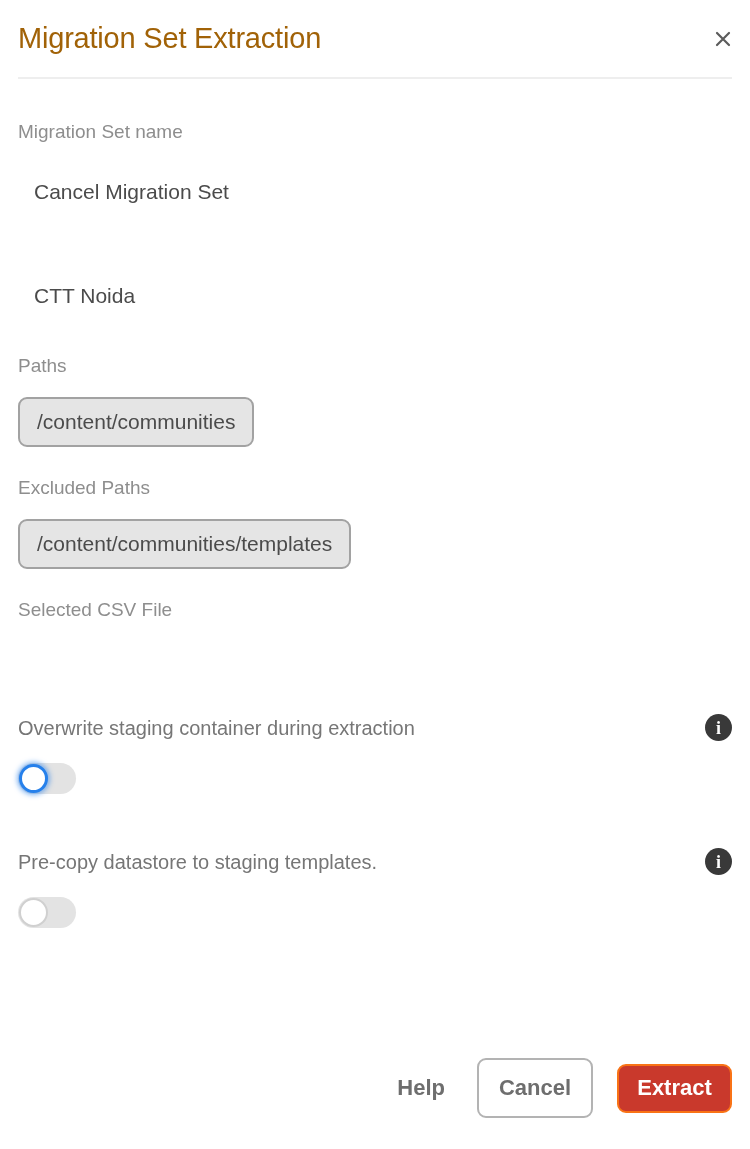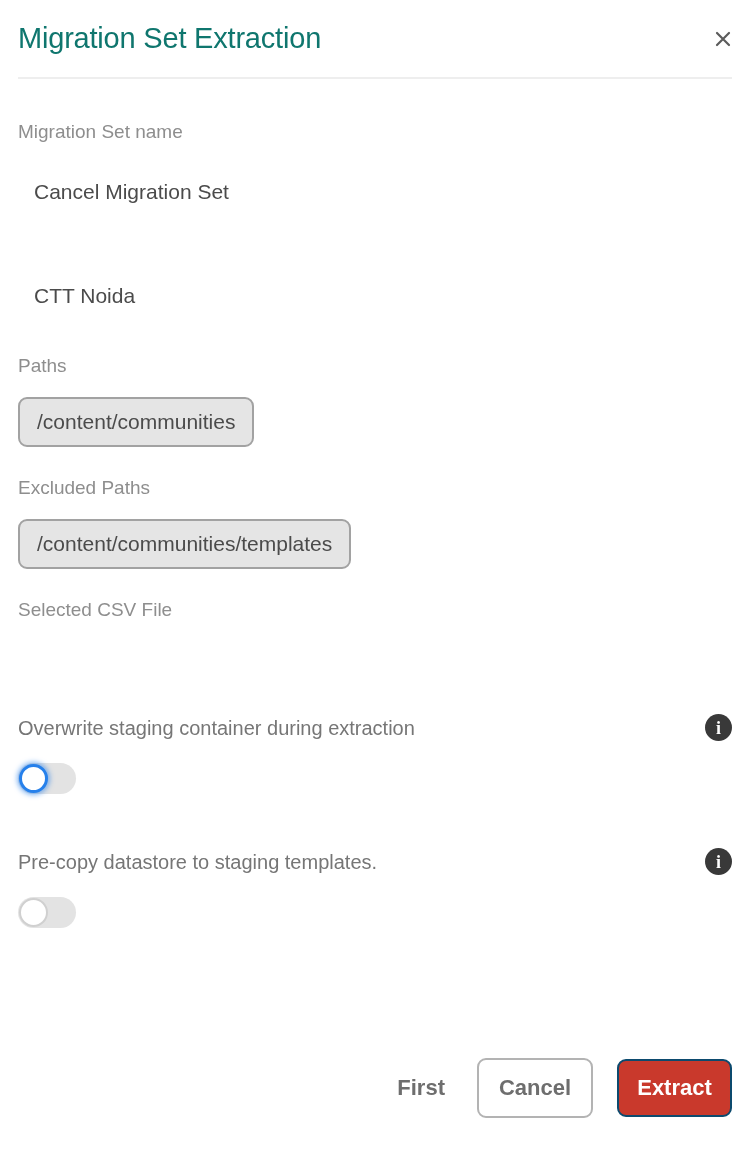--- a/index.html
+++ b/index.html
@@ -29,21 +29,21 @@
     height: 78px;
     padding: 0 18px;
     box-sizing: border-box;
   }
   .dialog-title {
     position: absolute;
     left: 18px;
     top: 18px;
     font-size: 29px;
     font-weight: 400;
-    color: #0f766e;
+    color: #a16207;
     letter-spacing: -0.2px;
     line-height: 40px;
     white-space: nowrap;
   }
   .close-button {
     position: absolute;
     right: 10px;
     top: 22px;
     width: 34px;
     height: 34px;
@@ -221,23 +221,23 @@
   .btn-cancel {
     background: #ffffff;
     border: 2px solid #b3b3b3;
     color: #6e6e6e;
     height: 60px;
     min-width: 116px;
     padding: 0 18px;
   }
   .btn-extract {
     background: #c9392c;
-    border: 2px solid #0c4a6e;
+    border: 2px solid #f97316;
     color: #ffffff;
-    height: 58px;
+    height: 49px;
     min-width: 115px;
     padding: 0 18px;
   }
 </style>
 </head>
 <body>
 
 <div class="dialog">
 
   <div class="dialog-header">
@@ -298,18 +298,18 @@
         <div class="info-icon">i</div>
       </div>
       <div class="switch">
         <div class="knob"></div>
       </div>
     </div>
 
   </div>
 
   <div class="dialog-footer">
-    <button class="btn btn-help">First</button>
+    <button class="btn btn-help">Help</button>
     <button class="btn btn-cancel">Cancel</button>
     <button class="btn btn-extract">Extract</button>
   </div>
 
 </div>
 
 </body></html>

